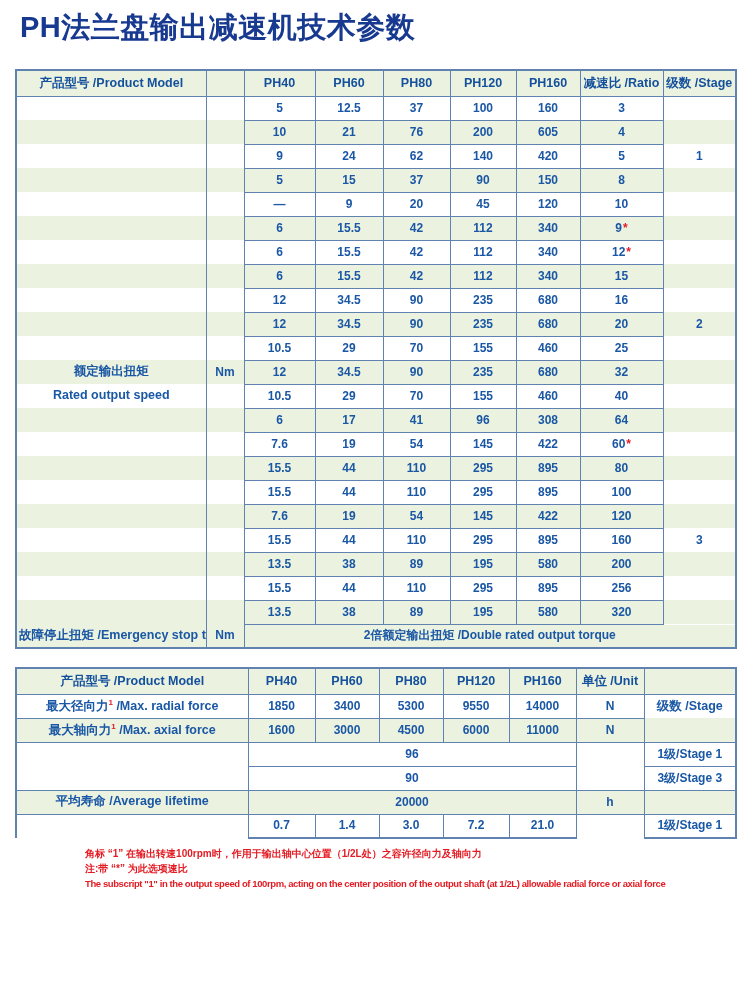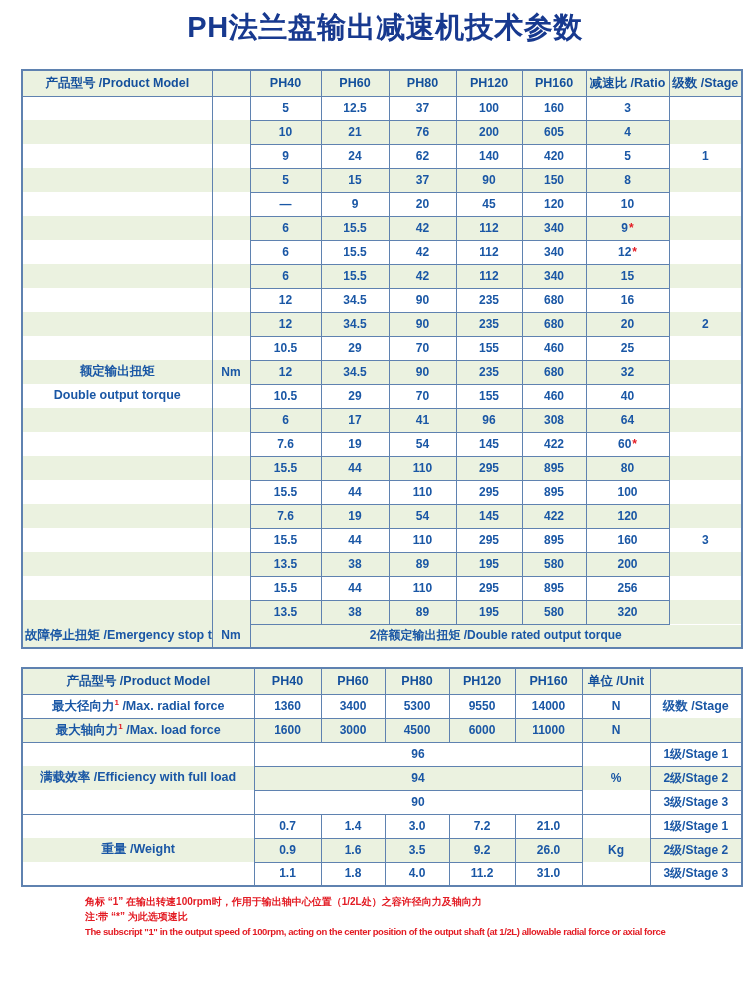--- a/index.html
+++ b/index.html
@@ -13,25 +13,24 @@
   *{box-sizing:border-box;margin:0;padding:0;}
   body{
     width:750px;height:987px;background:#ffffff;
     font-family:"Liberation Sans","DejaVu Sans",sans-serif;
     overflow:hidden;
   }
   .title{
     margin:8px 0 0 20px;
     font-size:29px;font-weight:900;color:var(--navy);
     letter-spacing:0.5px;
-    text-align:center;
   }
   table{
     border-collapse:collapse;table-layout:fixed;width:720px;
-    margin-left:21px;border:2px solid var(--bd);padding-left:36px;
+    margin-left:15px;border:2px solid var(--bd);padding-left:36px;
   }
   #table1{margin-top:21px;}
   #table2{margin-top:18px;}
   th,td{
     border:1px solid var(--bd);
     height:24px;padding:0 2px;
     text-align:center;vertical-align:middle;
     font-size:12px;font-weight:bold;color:var(--txt);
     line-height:1.05;white-space:nowrap;overflow:hidden;
   }
@@ -203,21 +202,21 @@
         <td class="hb">Nm</td>
         <td>12</td>
         <td>34.5</td>
         <td>90</td>
         <td>235</td>
         <td>680</td>
         <td>32</td>
         <td class="hb"></td>
       </tr>
       <tr>
-        <td class="lab hb">Double output torque</td>
+        <td class="lab hb">Rated output speed</td>
         <td class="hb"></td>
         <td>10.5</td>
         <td>29</td>
         <td>70</td>
         <td>155</td>
         <td>460</td>
         <td>40</td>
         <td class="hb"></td>
       </tr>
       <tr class="g">
@@ -346,86 +345,66 @@
       <th>PH40</th>
       <th>PH60</th>
       <th>PH80</th>
       <th>PH120</th>
       <th>PH160</th>
       <th>单位 /Unit</th>
       <th class="hb" style="background:var(--stripe)"></th>
     </tr>
     <tr>
       <td class="lab"><span>最大径向力</span><span class="sup1">1</span><span> /Max. radial force</span></td>
-      <td>1360</td>
+      <td>1850</td>
       <td>3400</td>
       <td>5300</td>
       <td>9550</td>
       <td>14000</td>
       <td>N</td>
       <td class="hb lab">级数 /Stage</td>
     </tr>
     <tr class="g">
-      <td class="lab"><span>最大轴向力</span><span class="sup1">1</span><span> /Max. load force</span></td>
+      <td class="lab"><span>最大轴向力</span><span class="sup1">1</span><span> /Max. axial force</span></td>
       <td>1600</td>
       <td>3000</td>
       <td>4500</td>
       <td>6000</td>
       <td>11000</td>
       <td>N</td>
       <td></td>
     </tr>
     <tr>
       <td class="hb lab"></td>
       <td colspan="5">96</td>
       <td class="hb"></td>
       <td>1级/Stage 1</td>
     </tr>
-    <tr class="g">
-      <td class="hb lab">满载效率 /Efficiency with full load</td>
-      <td colspan="5">94</td>
-      <td class="hb">%</td>
-      <td>2级/Stage 2</td>
-    </tr>
     <tr>
       <td class="lab"></td>
       <td colspan="5">90</td>
       <td></td>
       <td>3级/Stage 3</td>
+    </tr>
+    <tr class="g">
+      <td class="lab">平均寿命 /Average lifetime</td>
+      <td colspan="5">20000</td>
+      <td>h</td>
+      <td></td>
     </tr>
     <tr>
       <td class="hb lab"></td>
       <td>0.7</td>
       <td>1.4</td>
       <td>3.0</td>
       <td>7.2</td>
       <td>21.0</td>
       <td class="hb"></td>
       <td>1级/Stage 1</td>
     </tr>
-    <tr class="g">
-      <td class="hb lab">重量 /Weight</td>
-      <td>0.9</td>
-      <td>1.6</td>
-      <td>3.5</td>
-      <td>9.2</td>
-      <td>26.0</td>
-      <td class="hb">Kg</td>
-      <td>2级/Stage 2</td>
-    </tr>
-    <tr>
-      <td class="lab"></td>
-      <td>1.1</td>
-      <td>1.8</td>
-      <td>4.0</td>
-      <td>11.2</td>
-      <td>31.0</td>
-      <td></td>
-      <td>3级/Stage 3</td>
-    </tr>
   </tbody>
 </table>
 
 <div class="notes">
   <p class="cn">角标 “1” 在输出转速100rpm时，作用于输出轴中心位置（1/2L处）之容许径向力及轴向力</p>
   <p class="cn">注:带 “*” 为此选项速比</p>
   <p class="en">The subscript "1" in the output speed of 100rpm, acting on the center position of the output shaft (at 1/2L) allowable radial force or axial force</p>
 
 </div>
 

